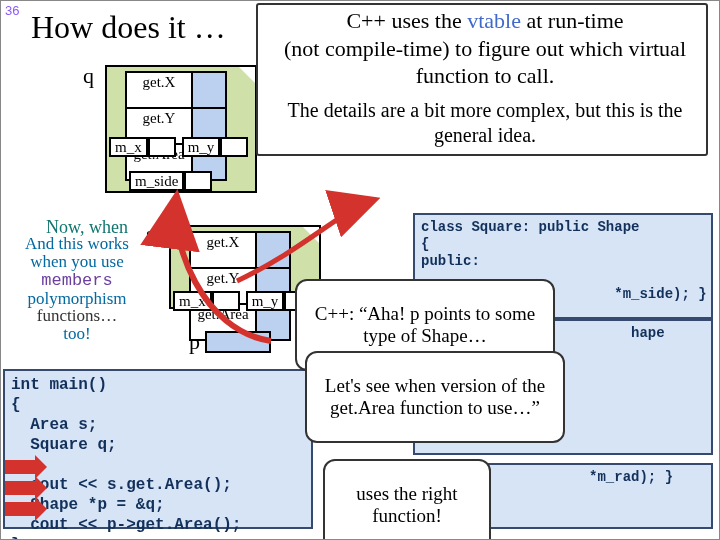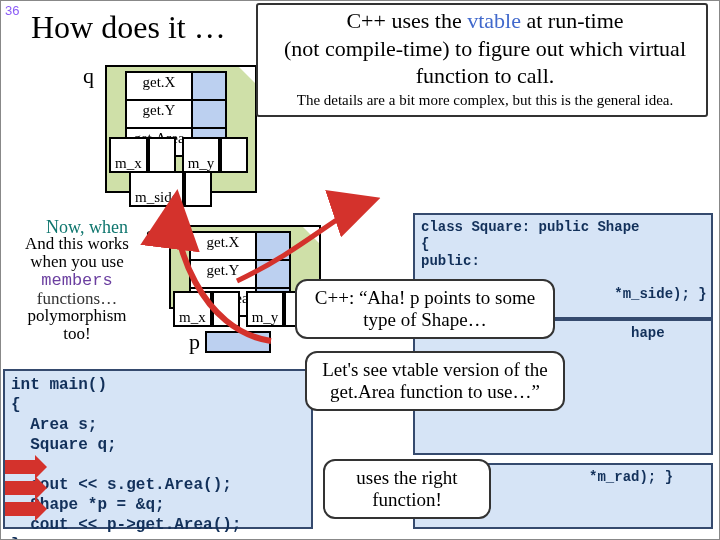--- a/index.html
+++ b/index.html
@@ -36,21 +36,21 @@
     border: 2px solid #333;
     border-radius: 3px;
     padding: 2px 6px 6px 12px;
     font-family: "Comic Sans MS", cursive;
     font-size: 22px;
     text-align: center;
     line-height: 1.25;
     z-index: 20;
   }
   .top-callout .blue { color: #4169cc; }
-  .top-callout .row2 { margin-top: 1px; font-size: 15px; }
+  .top-callout .row2 { margin-top: 8px; font-size: 20px; }
   
   .obj {
     position: absolute;
     border: 2px solid #000;
     background: #cfe0a8;
   }
   .obj-q { top: 64px; left: 104px; width: 152px; height: 128px; }
   .obj-s { top: 224px; left: 168px; width: 152px; height: 84px; }
   .obj-q::after, .obj-s::after {
     content: "";
@@ -69,54 +69,54 @@
   .lbl-p { top: 328px; left: 188px; }
   .vt {
     position: absolute;
     display: grid;
     grid-template-columns: 66px 34px;
     border: 1px solid #000;
     font-family: "Comic Sans MS", cursive;
     font-size: 15px;
     text-align: center;
   }
-  .vt div { border: 1px solid #000; background: #fff; height: 28px; line-height: 18px; }
+  .vt div { border: 1px solid #000; background: #fff; height: 36px; line-height: 18px; }
   .vt .slot { background: #bcd0f0; }
   .vt-q { top: 4px; left: 18px; }
   .vt-s { top: 4px; left: 18px; }
   .mem {
     position: absolute;
     display: flex;
     font-family: "Comic Sans MS", cursive;
     font-size: 15px;
   }
   .mem span {
     border: 2px solid #000;
     background: #fff;
     height: 20px;
     line-height: 16px;
-    padding: 16px 4px;
+    padding: 0 4px;
   }
   .mem .cell { width: 28px; background: #fff; }
   .mem-q1 { top: 70px; left: 2px; }
   .mem-q2 { top: 104px; left: 22px; }
   .mem-s1 { top: 55px; left: 2px; }
   
   .p-box {
     position: absolute;
     top: 330px; left: 204px;
     width: 66px; height: 22px;
     background: #bcd0f0;
     border: 2px solid #000;
   }
   
   .narr { position: absolute; font-family: "Comic Sans MS", cursive; text-align: center; }
   .narr1 { top: 216px; left: 6px; width: 160px; font-size: 18px; color: #0f766e; }
   .narr2 { top: 234px; left: 2px; width: 148px; font-size: 17px; line-height: 1.05; }
-  .narr2 .red { color: #000000; margin-top: 18px; }
+  .narr2 .red { color: #0369a1; margin-top: 18px; }
   .narr2 .blk { color: #333; }
   .narr2 .mix { color: #6b3fa0; font-family: Liberation Mono, monospace; }
   
   .codebox {
     position: absolute;
     top: 368px; left: 2px;
     width: 310px; height: 160px;
     background: #d6e4f6;
     border: 2px solid #354a6e;
     font-family: "Courier New", monospace;
@@ -166,21 +166,21 @@
   .cb3 { top: 462px; height: 66px; }
   
   .co {
     position: absolute;
     background: #fff;
     border: 2px solid #333;
     border-radius: 12px;
     font-family: "Comic Sans MS", cursive;
     font-size: 19px;
     text-align: center;
-    padding: 6px 10px;
+    padding: 22px 10px;
     z-index: 15;
   }
   .co1 { top: 278px; left: 294px; width: 260px; }
   .co2 { top: 350px; left: 304px; width: 260px; }
   .co3 { top: 458px; left: 322px; width: 168px; }
   
   svg.arrows { position: absolute; top: 0; left: 0; pointer-events: none; }
 </style>
 </head>
 <body>
@@ -237,22 +237,22 @@
 </div>
 
 <div class="obj-label lbl-p">p</div>
 <div class="p-box"></div>
 
 <div class="narr narr1">Now, when</div>
 <div class="narr narr2">
   <div><span class="red">And this works</span></div>
   <div><span class="red">when you use</span></div>
   <div><span class="mix">members</span></div>
+  <div><span class="red">polymorphism</span></div>
   <div><span class="blk">functions…</span></div>
-  <div><span class="red">polymorphism</span></div>
   <div><span class="red">too!</span></div>
 </div>
 
 <div class="codebox"><span>int main()</span>
 <span>{</span>
 <span>  Area s;</span>
 <span>  Square q;</span>
 
 <span>  cout &lt;&lt; s.get.Area();</span>
 <span>  Shape *p = &amp;q;</span>
@@ -266,21 +266,21 @@
 <span>{</span>
 <span>public:</span>
 <span></span>
 <span>                       *m_side); }</span></div>
 
 <div class="classbox cb2"><span>                         hape</span></div>
 <div class="classbox cb3"><span>                    *m_rad); }</span>
 <span>};</span></div>
 
 <div class="co co1">C++: “Aha! p points to some type of Shape…</div>
-<div class="co co2">Let's see vtable version of the get.Area function to use…”</div>
+<div class="co co2">Let's see when version of the get.Area function to use…”</div>
 <div class="co co3">uses the right function!</div>
 
 <svg class="arrows" width="720" height="540">
   <defs>
     <marker id="redhead" markerWidth="10" markerHeight="10" refX="8" refY="5" orient="auto">
       <path d="M0,0 L10,5 L0,10 z" fill="#d4322c"></path>
     </marker>
   </defs>
   <path d="M 270 340 C 200 330, 170 240, 175 200" stroke="#d4322c" stroke-width="6" fill="none" marker-end="url(#redhead)"></path>
   <path d="M 236 280 C 300 250, 340 210, 370 200" stroke="#d4322c" stroke-width="5" fill="none" marker-end="url(#redhead)"></path>

